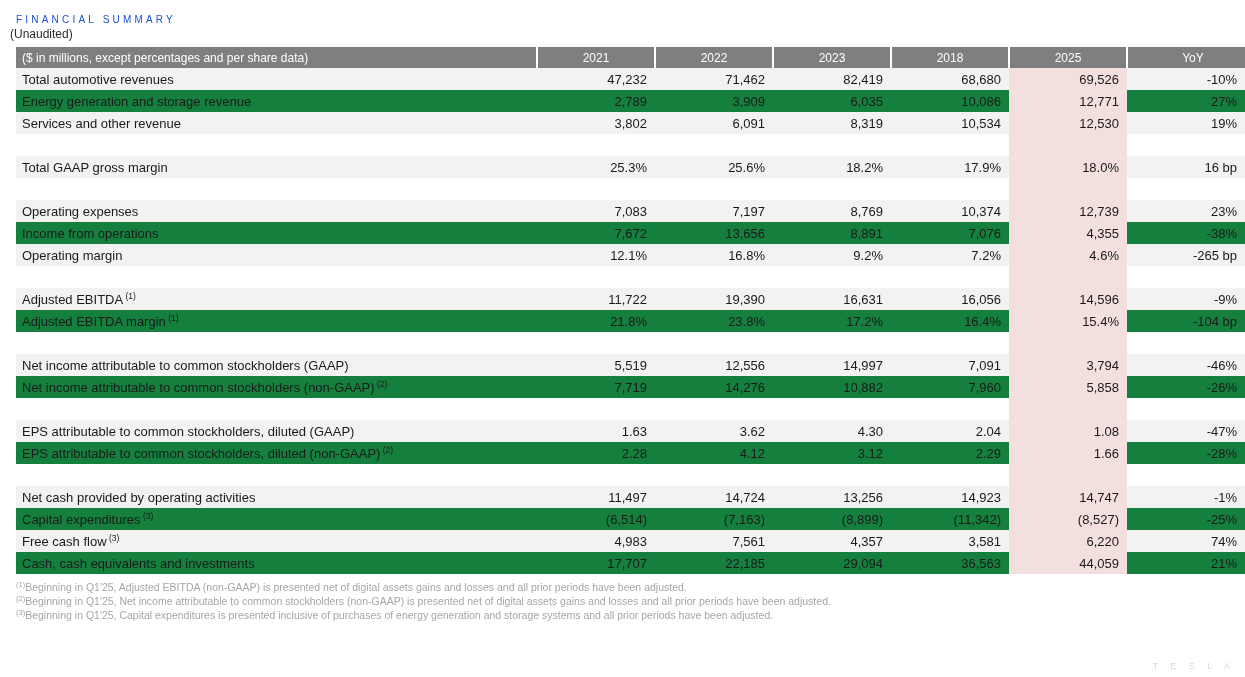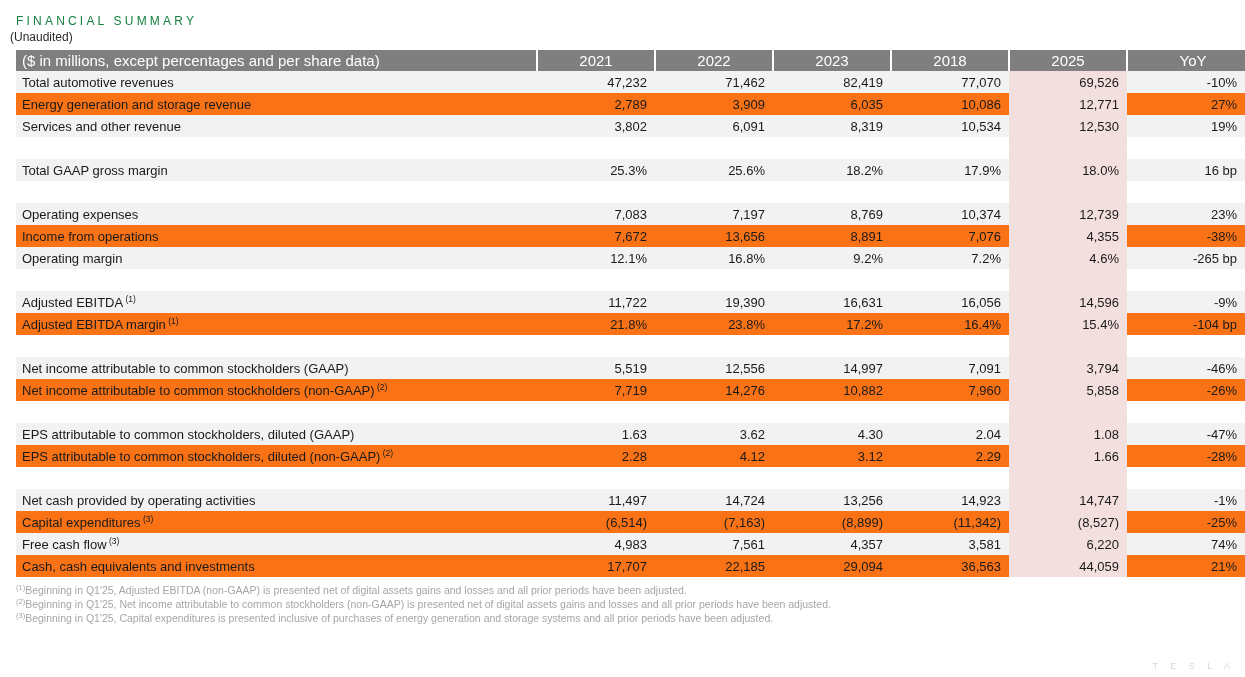--- a/index.html
+++ b/index.html
@@ -14,23 +14,23 @@
     color: #1a1a1a;
     position: relative;
     overflow: hidden;
   }
   .page {
     padding: 10px 8px 0 8px;
     box-sizing: border-box;
     width: 1245px;
   }
   .doc-title {
-    font-size: 12px;
+    font-size: 10px;
     letter-spacing: 3.2px;
-    color: #15803d;
+    color: #1d4ed8;
     margin: 4px 0 2px 8px;
   }
   .doc-subtitle {
     font-size: 12px;
     color: #2b2b2b;
     margin: 0 0 6px 2px;
   }
   table.fin {
     border-collapse: collapse;
     width: 1229px;
@@ -39,21 +39,21 @@
     font-size: 13px;
   }
   table.fin col.c-label { width: 521px; }
   table.fin col.c-year  { width: 118px; }
   table.fin col.c-yoy   { width: 118px; }
 
   thead th {
     background: #7f7f7f;
     color: #ffffff;
     font-weight: normal;
-    font-size: 15px;
+    font-size: 12px;
     height: 19px;
     padding: 1px 8px;
     border-right: 2px solid #ffffff;
     vertical-align: middle;
   }
   thead th.label-h {
     text-align: left;
     padding-left: 6px;
   }
   thead th.num-h {
@@ -71,21 +71,21 @@
     overflow: hidden;
   }
   tbody td.label {
     text-align: left;
     padding-left: 6px;
   }
   tbody td.num {
     text-align: right;
   }
   tr.band-a td { background: #f2f2f2; }
-  tr.band-b td { background: #f97316; }
+  tr.band-b td { background: #15803d; }
   tr.spacer td {
     height: 22px;
     background: #ffffff;
     padding: 0;
   }
   td.hl { background: #f4dfdf !important; }
   tr.spacer td.hl { background: #f4dfdf !important; }
 
   sup {
     font-size: 8.5px;
@@ -139,21 +139,21 @@
         <th class="num-h">2025</th>
         <th class="num-h">YoY</th>
       </tr>
     </thead>
     <tbody id="fin-body">
         <tr class="band-a">
           <td class="label">Total automotive revenues</td>
           <td class="num">47,232</td>
           <td class="num">71,462</td>
           <td class="num">82,419</td>
-          <td class="num">77,070</td>
+          <td class="num">68,680</td>
           <td class="num hl">69,526</td>
           <td class="num">-10%</td>
         </tr>
         <tr class="band-b">
           <td class="label">Energy generation and storage revenue</td>
           <td class="num">2,789</td>
           <td class="num">3,909</td>
           <td class="num">6,035</td>
           <td class="num">10,086</td>
           <td class="num hl">12,771</td>

